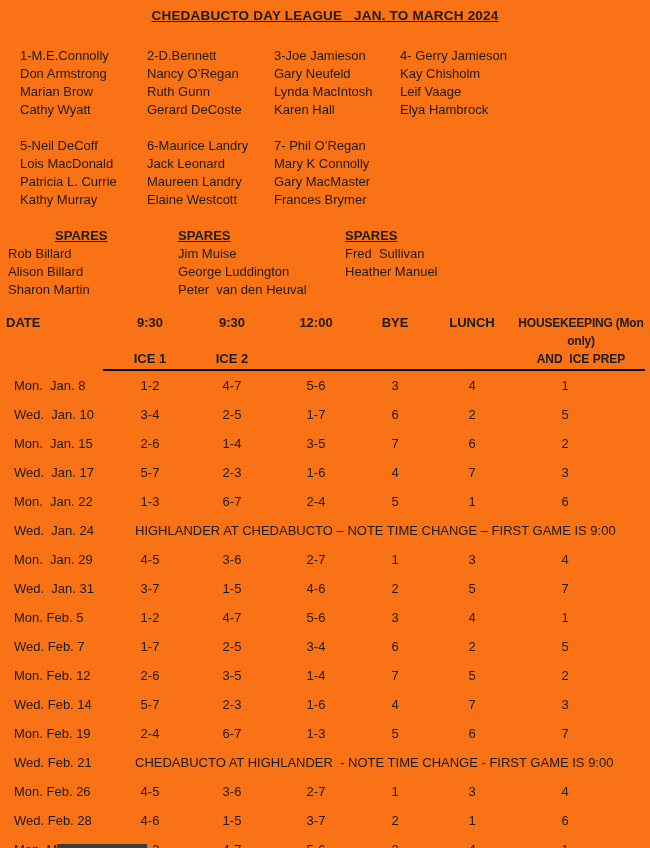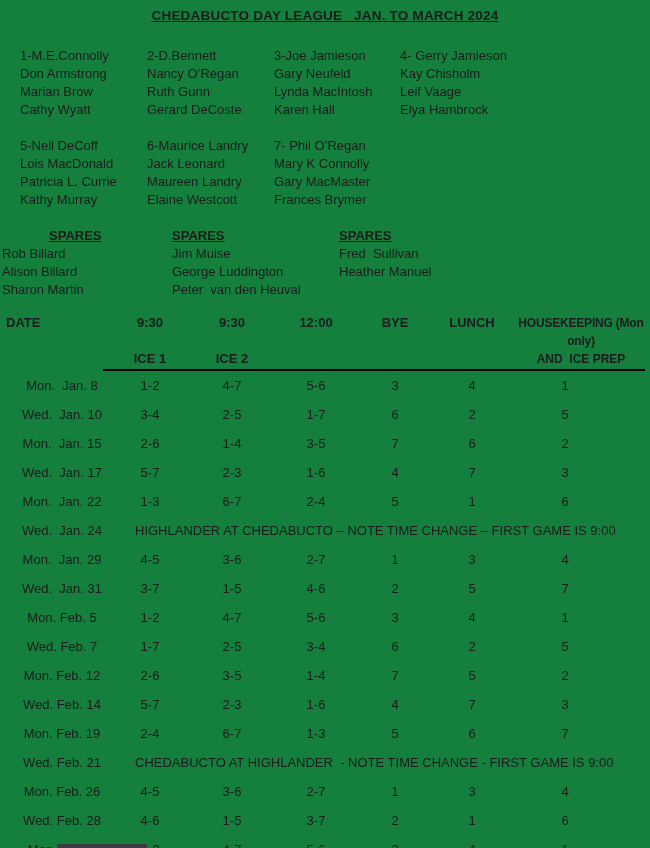--- a/index.html
+++ b/index.html
@@ -1,20 +1,20 @@
 <!DOCTYPE html>
 <html><head>
 <meta charset="utf-8">
 <style>
   html,body{margin:0;padding:0;background:#ffffff;}
   .page{
     position:relative;
     width:650px;height:848px;
     overflow:hidden;
-    background:#15803d;
+    background:#f97316;
     font-family:"Liberation Sans",sans-serif;
     color:#1b1b1b;
     font-size:13px;
   }
   .title{
     margin:0;
     padding-top:8px;
     text-align:center;
     font-size:13.5px;
     font-weight:bold;
@@ -28,21 +28,21 @@
     grid-template-columns:127px 127px 126px 1fr;
     padding-left:20px;
   }
   .teams-row-1{margin-top:24px;}
   .teams-row-2{margin-top:18px;}
   .team div{line-height:18px;white-space:pre;}
   
   .spares-row{
     display:grid;
     grid-template-columns:170px 167px 1fr;
-    padding-left:2px;
+    padding-left:8px;
     margin-top:18px;
   }
   .spares-heading{
     font-weight:bold;
     text-decoration:underline;
     line-height:18px;
     display:inline-block;
   }
   .spare-col-1 .spares-heading{margin-left:47px;}
   .spare-col div.player{line-height:18px;white-space:pre;}
@@ -63,21 +63,21 @@
     margin-left:103px;
     margin-right:5px;
     margin-top:1px;
   }
   .sched-row{
     height:29px;
     align-items:center;
   }
   .sched-row .cell{text-align:center;}
   .sched-row .date{
-    text-align:center;
+    text-align:left;
     padding-left:14px;
     white-space:pre;
   }
   .sched-row .hk{padding-right:32px;}
   .sched-row .note{
     grid-column:2 / -1;
     grid-row:1;
     text-align:left;
     padding-left:25px;
     font-weight:normal;

